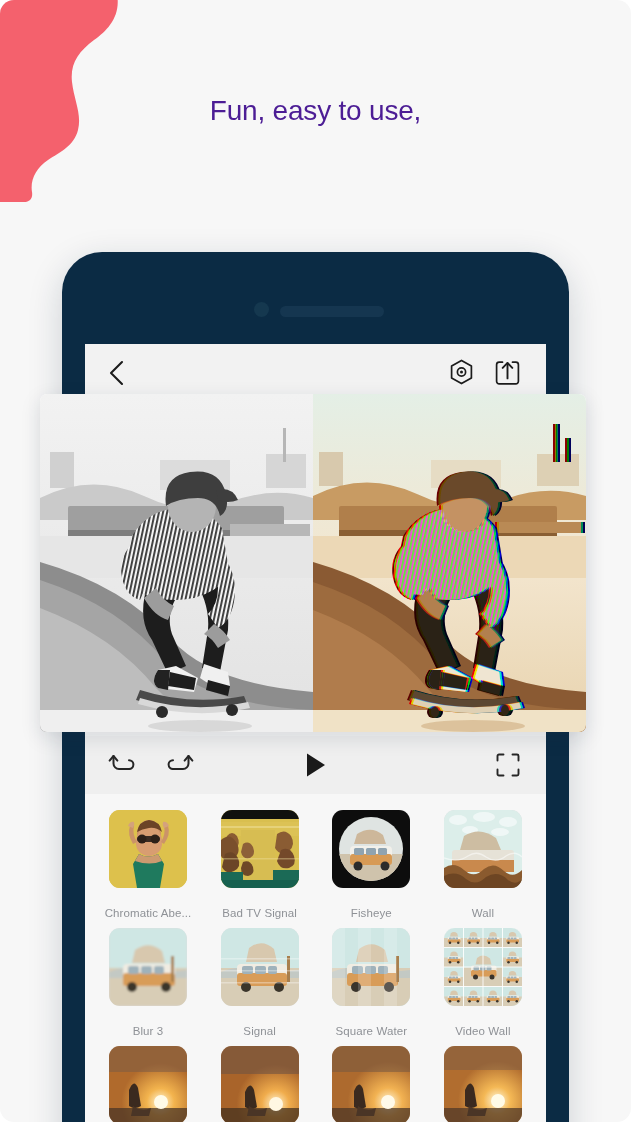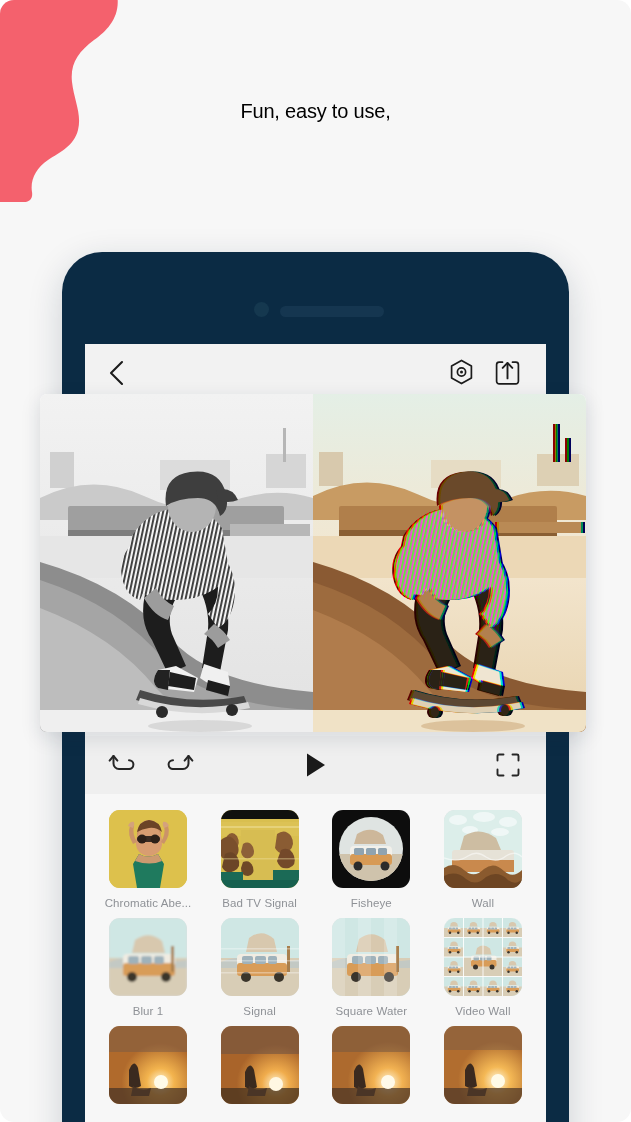--- a/index.html
+++ b/index.html
@@ -25,22 +25,22 @@
     z-index: 5;
   }
   .blob svg { display: block; width: 100%; height: 100%; }
 
   
   .headline {
     position: absolute;
     left: 0; top: 92px;
     width: 631px;
     text-align: center;
-    color: #000000;
-    font-size: 20px;
+    color: #4c1d95;
+    font-size: 28px;
     line-height: 38px;
     letter-spacing: -0.2px;
     font-weight: 400;
     z-index: 4;
   }
   .headline .l2 { display: block; }
 
   
   .phone {
     position: absolute;
@@ -131,21 +131,21 @@
 
   
   .filters {
     position: absolute;
     left: 0; top: 450px;
     width: 461px; height: 358px;
     background: #f7f7f7;
     padding: 16px 20px 0 20px;
   }
   .frow { display: flex; justify-content: space-between; margin-bottom: 9px; }
-  .fcell { width: 86px; display: flex; flex-direction: column; align-items: center; }
+  .fcell { width: 86px; display: flex; flex-direction: column; align-items: center; gap: 10px; }
   .fthumb {
     width: 78px; height: 78px;
     border-radius: 11px;
     overflow: hidden;
     position: relative;
     background: #ddd;
   }
   .fthumb svg { position: absolute; left:0; top:0; width: 100%; height: 100%; }
   .flabel {
     margin-top: 9px;
@@ -350,21 +350,21 @@
                   <rect x="14" y="45" width="52" height="13" rx="3" fill="#d89c58"></rect>
                   <rect x="19" y="38" width="11" height="8" rx="2" fill="#9fb2bb"></rect>
                   <rect x="32" y="38" width="11" height="8" rx="2" fill="#9fb2bb"></rect>
                   <rect x="45" y="38" width="10" height="8" rx="2" fill="#9fb2bb"></rect>
                   <circle cx="23" cy="59" r="5" fill="#3a342c"></circle>
                   <circle cx="57" cy="59" r="5" fill="#3a342c"></circle>
                   <rect x="62" y="28" width="3" height="26" fill="#a87f4e"></rect>
                 </g>
               </svg>
             </div>
-            <div class="flabel">Blur 1</div>
+            <div class="flabel">Blur 3</div>
           </div>
 
           <div class="fcell">
             <div class="fthumb">
               <svg viewBox="0 0 78 78" preserveAspectRatio="none" aria-hidden="true">
                 <defs>
                     <filter id="bl2">
                       <feGaussianBlur stdDeviation="0.6"></feGaussianBlur>
                     </filter>
                   </defs>

